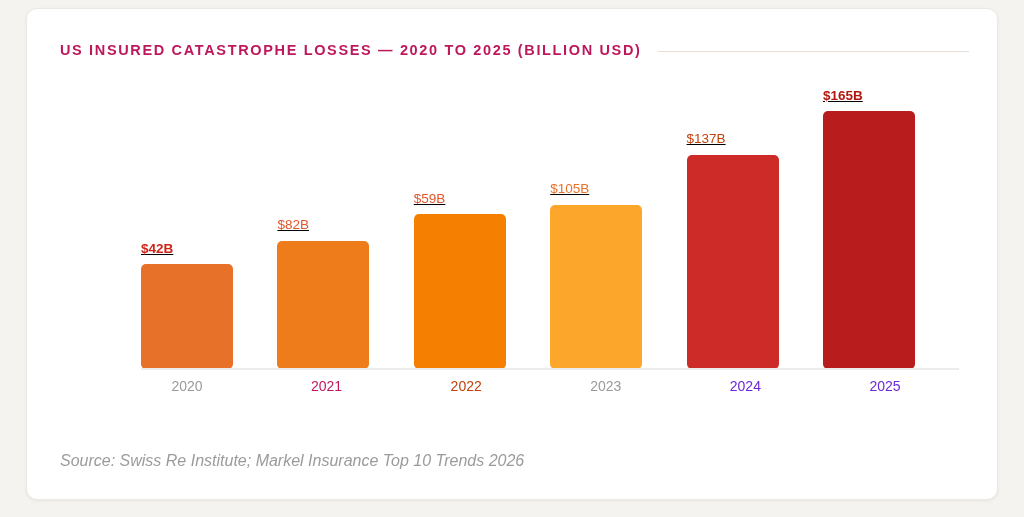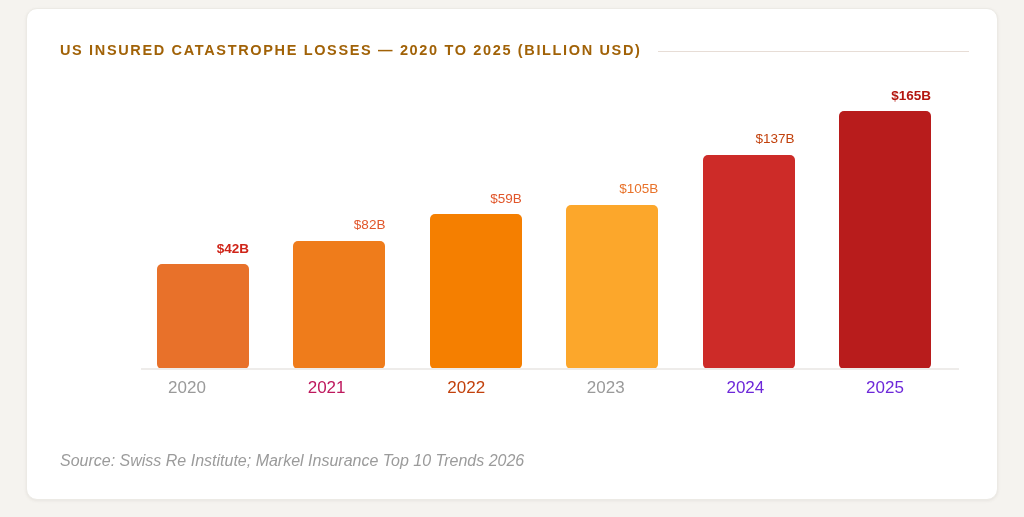--- a/index.html
+++ b/index.html
@@ -34,21 +34,21 @@
     right: 28px;
     height: 22px;
     display: flex;
     align-items: center;
     gap: 16px;
   }
   .chart-title {
     font-size: 14.5px;
     font-weight: bold;
     letter-spacing: 1.65px;
-    color: #a16207;
+    color: #be185d;
     white-space: nowrap;
     text-transform: uppercase;
   }
   .title-rule {
     flex: 1 1 auto;
     height: 1px;
     background: #e7ddd6;
     margin-top: 2px;
   }
 
@@ -70,21 +70,22 @@
     align-items: flex-end;
     justify-content: space-between;
   }
   .bar-slot {
     position: relative;
     width: 108px;
     height: 100%;
     display: flex;
     flex-direction: column;
     justify-content: flex-end;
-    align-items: flex-end;
+    align-items: flex-start;
+    text-decoration: underline;
   }
   .bar-value {
     font-size: 13.5px;
     color: #e1562a;
     margin-bottom: 9px;
     white-space: nowrap;
     line-height: 1;
   }
   .bar-value.em {
     font-weight: bold;
@@ -115,21 +116,21 @@
     position: absolute;
     left: 114px;
     top: 369px;
     width: 790px;
     display: flex;
     justify-content: space-between;
   }
   .xlabel {
     width: 92px;
     text-align: center;
-    font-size: 17px;
+    font-size: 14px;
     color: #9a9a9a;
   }
 
   
   .source {
     position: absolute;
     left: 33px;
     top: 443px;
     font-size: 16px;
     font-style: italic;

